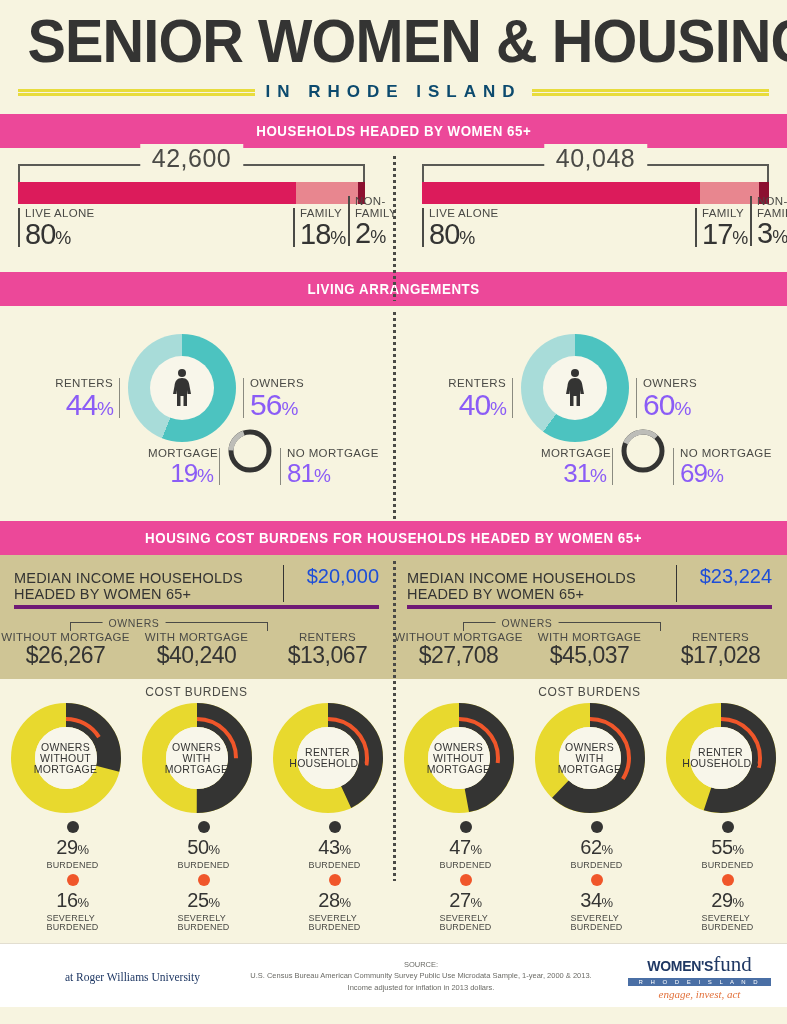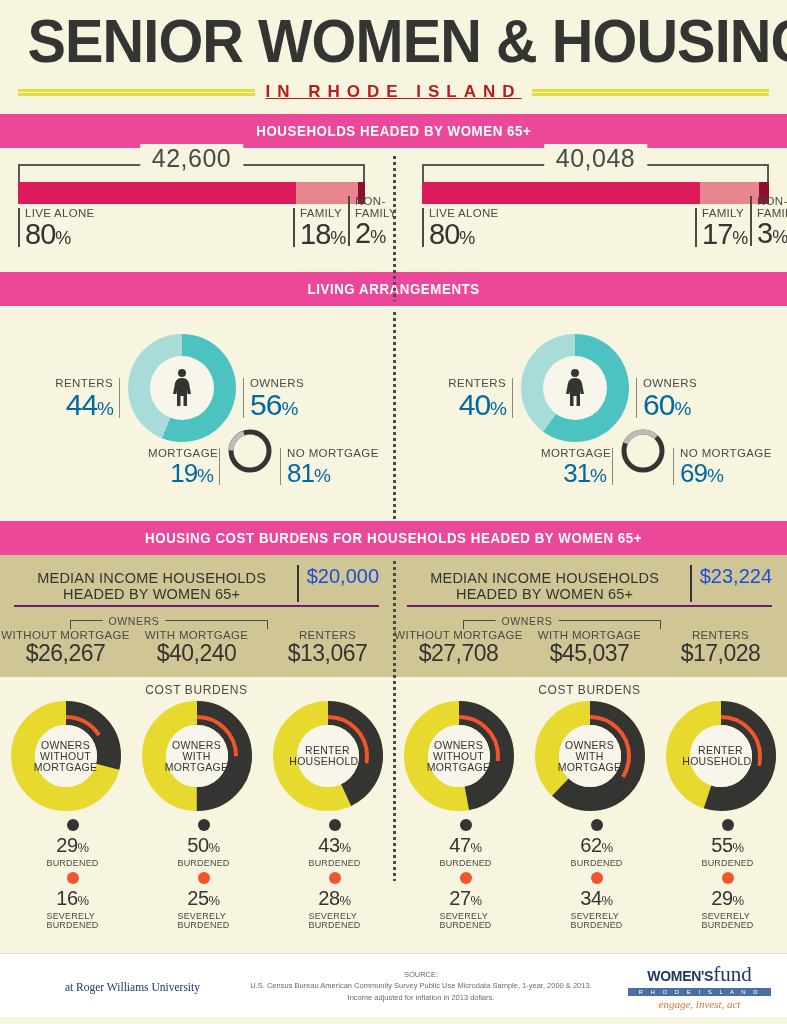--- a/index.html
+++ b/index.html
@@ -23,22 +23,22 @@
     transform:scaleX(0.93);
     line-height:1;
     white-space:nowrap;
   }
   .subtitle-row {
     display:flex; align-items:center; justify-content:center;
     margin-top:10px; padding:0 18px; gap:10px;
   }
   .sub-rule { flex:1; height:7px; border-top:3px solid #e8dc3c; border-bottom:3px solid #e8dc3c; }
   .subtitle {
-    font-size:17px; font-weight:bold; letter-spacing:7px; color:#b91c1c;
-    white-space:nowrap; font-family:"Liberation Sans",sans-serif;text-decoration:underline;
+    font-size:17px; font-weight:bold; letter-spacing:7px; color:#0c4a6e;
+    white-space:nowrap; font-family:"Liberation Sans",sans-serif;
   }
   .ribbon-wrap { margin-top:12px; display:flex; justify-content:center; position:relative; }
   .ribbon {
     position:relative; background:#e8d92e; height:40px;
     display:flex; align-items:center; justify-content:center;
     padding:0 42px; color:#343433;
   }
   .ribbon:before, .ribbon:after {
     content:""; position:absolute; top:0; width:0; height:0;
     border-top:20px solid transparent; border-bottom:20px solid transparent;
@@ -122,34 +122,34 @@
     width:64px; height:64px; border-radius:50%; background:#f8f6ea;
     display:flex; align-items:center; justify-content:center;
   }
   .woman-icon { width:26px; height:40px; position:relative; }
   .side-label { position:absolute; line-height:1; }
   .side-label .sname {
     font-size:11.5px; color:#4a4a46; letter-spacing:0.4px; display:block;
     font-family:"Liberation Sans Narrow","Liberation Sans",sans-serif; margin-bottom:2px;
   }
   .side-label .sval {
-    font-size:30px; color:#0369a1; line-height:0.85;
+    font-size:30px; color:#8b5cf6; line-height:0.85;
     font-family:"Liberation Sans Narrow","Liberation Sans",sans-serif; letter-spacing:-1px;
   }
   .side-label .sval .pc { font-size:19px; }
   .br-right { border-right:1.5px solid #8a8a80; padding-right:6px; text-align:right; }
   .br-left  { border-left:1.5px solid #8a8a80; padding-left:6px; text-align:left; }
 
   .mort-ring { position:absolute; width:46px; height:46px; }
 
   
   .inc-wrap { background:#cfc595; padding:10px 0 12px 0; }
   .inc-title-row {
-    margin:0 14px 0 14px; border-bottom:2px solid #701a75; padding-bottom:3px;
-    display:flex; align-items:baseline; justify-content:center; gap:8px;text-align:center;
+    margin:0 14px 0 14px; border-bottom:4px solid #701a75; padding-bottom:3px;
+    display:flex; align-items:baseline; justify-content:center; gap:23px;
   }
   .inc-title {
     font-size:14.5px; color:#343433; font-weight:normal; letter-spacing:0.2px;
     font-family:"Liberation Sans Narrow","Liberation Sans",sans-serif;
   }
   .inc-sep { width:2px; align-self:stretch; background:#343433; }
   .inc-amt {
     font-size:20px; color:#1d4ed8;
     font-family:"Liberation Sans Narrow","Liberation Sans",sans-serif;
   }
@@ -168,21 +168,21 @@
   .inc-lab {
     font-size:11.5px; color:#4a4a46; letter-spacing:0.3px; display:block;
     font-family:"Liberation Sans Narrow","Liberation Sans",sans-serif;
   }
   .inc-val {
     font-size:23px; color:#343433; line-height:1.05; letter-spacing:-0.5px;
     font-family:"Liberation Sans Narrow","Liberation Sans",sans-serif;
   }
 
   
-  .cb-wrap { background:#f7f4e0; padding:6px 0 20px 0; }
+  .cb-wrap { background:#f7f4e0; padding:6px 0 8px 0; }
   .cb-title {
     text-align:center; font-size:12px; color:#4a4a46; letter-spacing:0.6px;
     font-family:"Liberation Sans Narrow","Liberation Sans",sans-serif; margin-bottom:4px;
   }
   .cb-row { display:flex; justify-content:space-around; }
   .cb-item { width:122px; text-align:center; position:relative; }
   .cb-donut { width:110px; height:110px; margin:0 auto; position:relative; }
   .cb-center {
     position:absolute; left:50%; top:50%; transform:translate(-50%,-50%);
     width:62px; height:62px; border-radius:50%; background:#f8f6ea;

